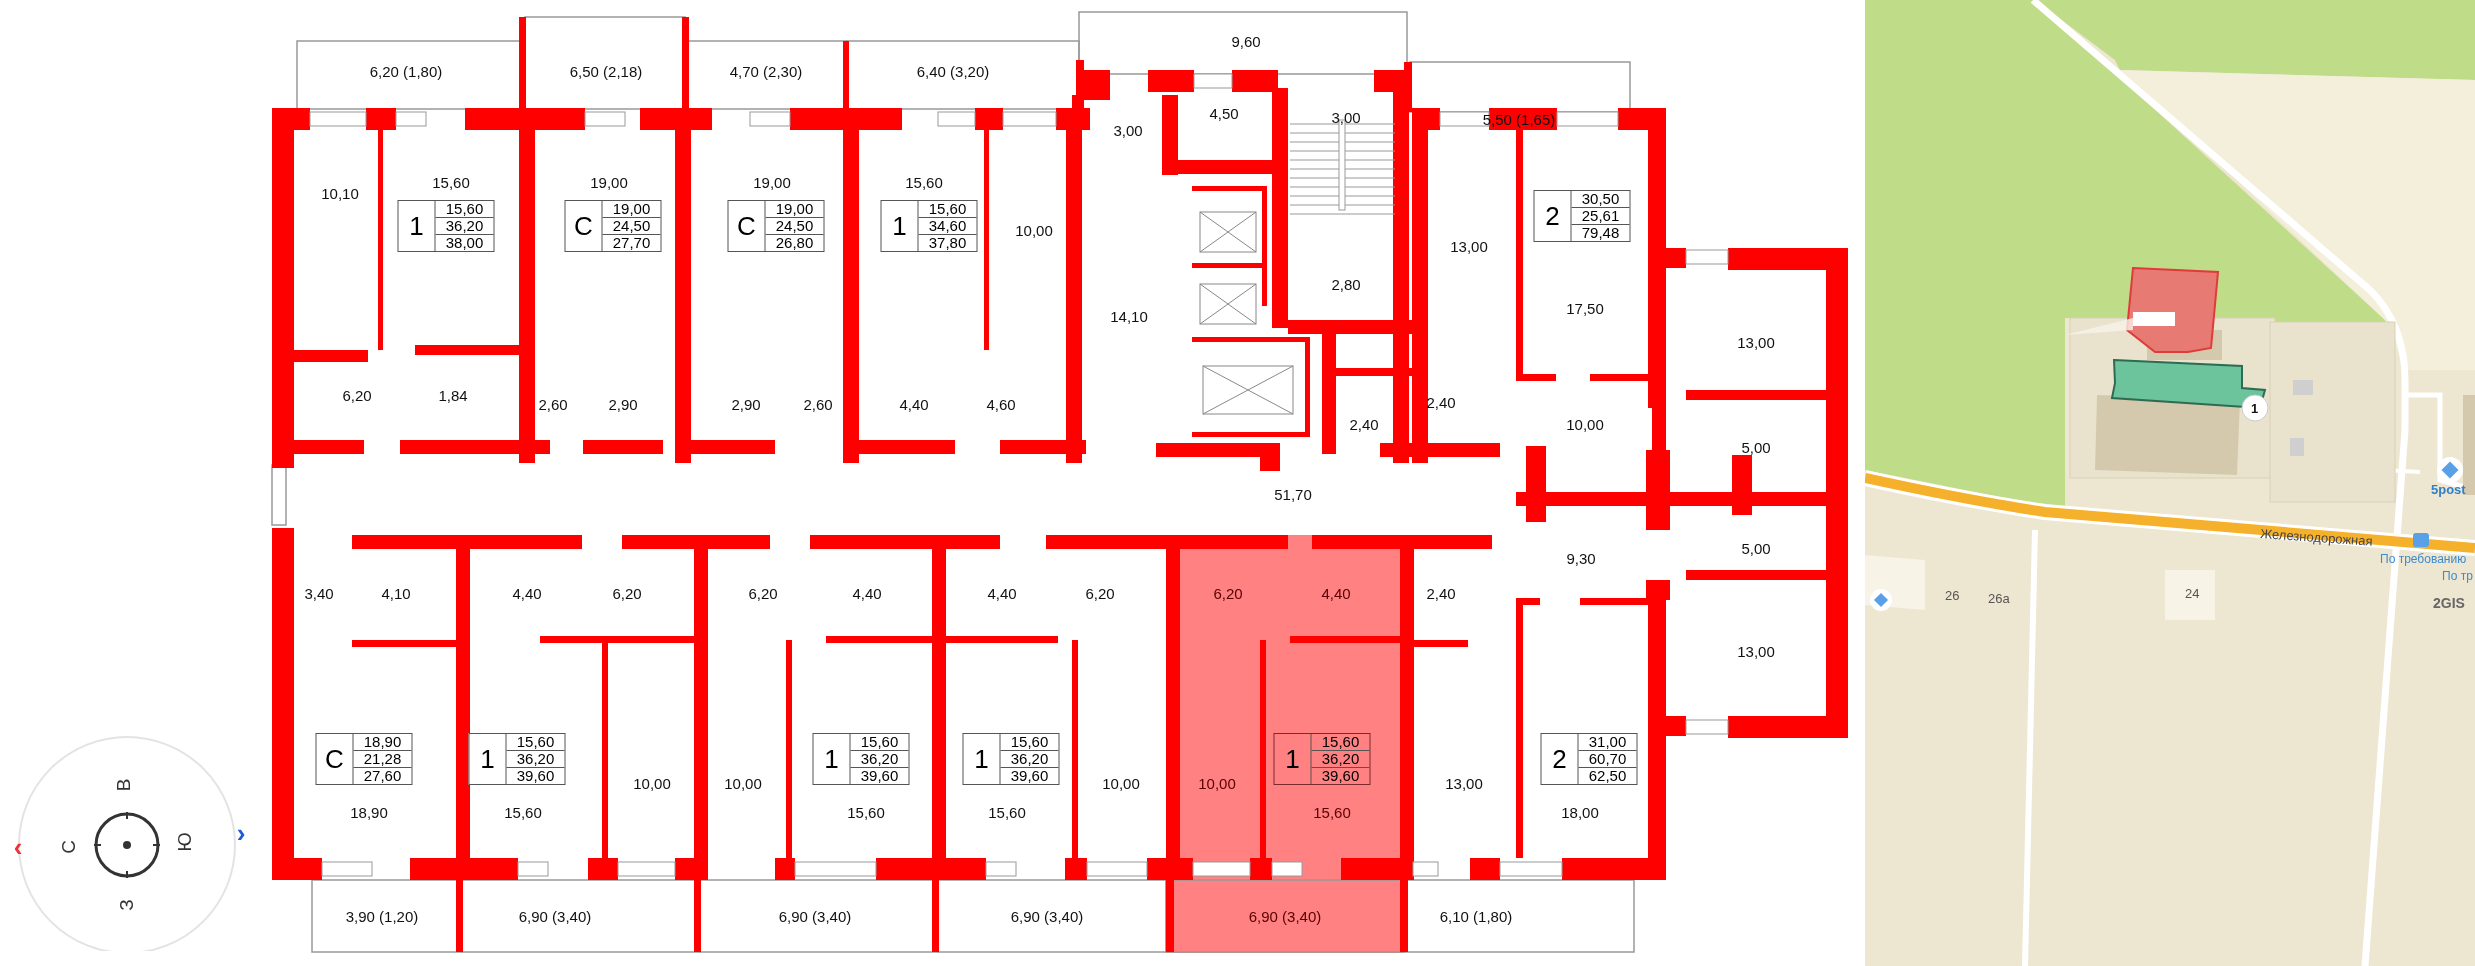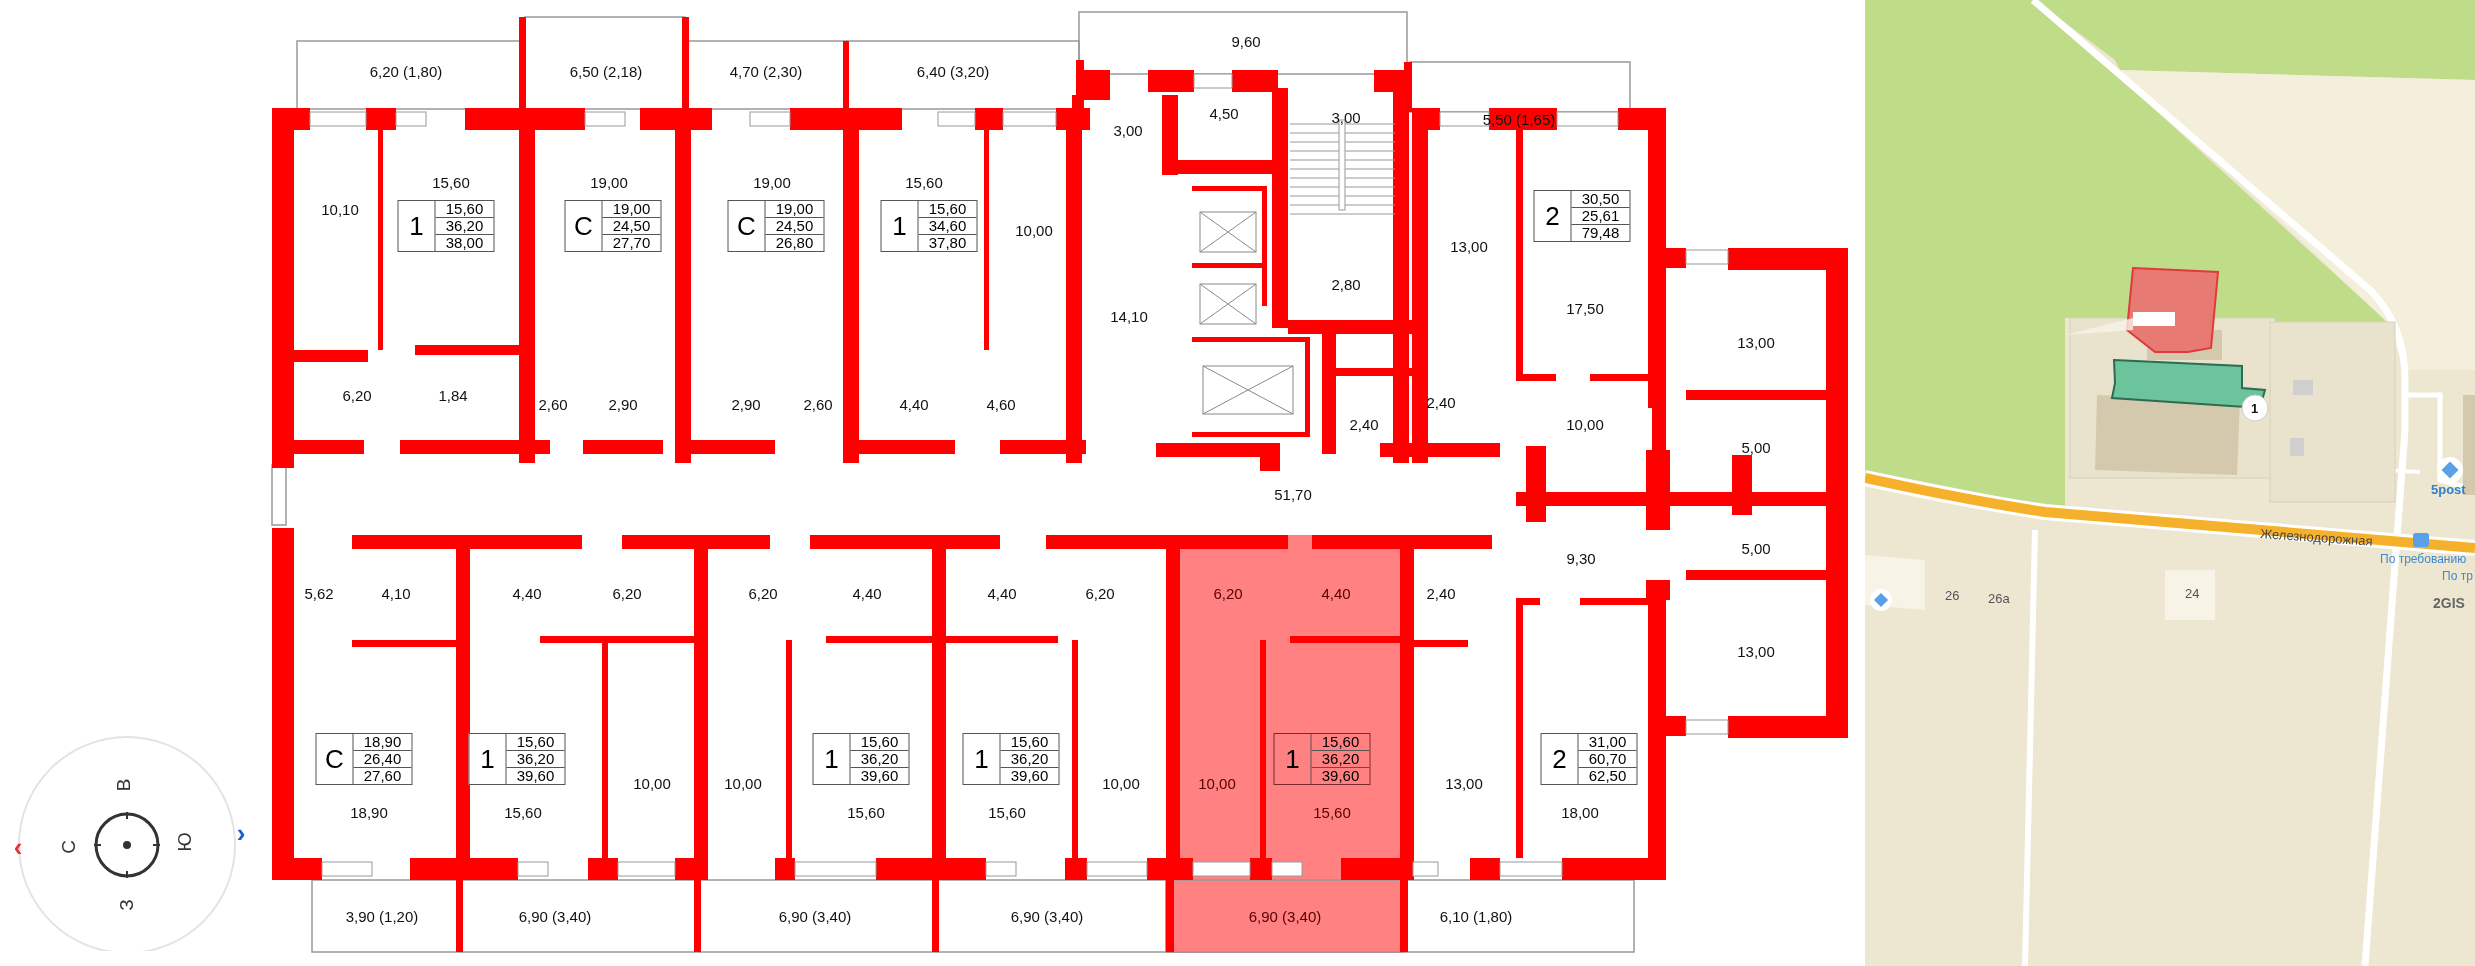--- a/index.html
+++ b/index.html
@@ -242,21 +242,21 @@
     <span class="lbl" style="left:382px;top:916px">3,90 (1,20)</span>
     <span class="lbl" style="left:555px;top:916px">6,90 (3,40)</span>
     <span class="lbl" style="left:815px;top:916px">6,90 (3,40)</span>
     <span class="lbl" style="left:1047px;top:916px">6,90 (3,40)</span>
     <span class="lbl hl" style="left:1285px;top:916px">6,90 (3,40)</span>
     <span class="lbl" style="left:1476px;top:916px">6,10 (1,80)</span>
   </div>
 
   
   <div>
-    <span class="lbl" style="left:340px;top:209px">10,10</span>
+    <span class="lbl" style="left:340px;top:193px">10,10</span>
     <span class="lbl" style="left:451px;top:182px">15,60</span>
     <span class="lbl" style="left:609px;top:182px">19,00</span>
     <span class="lbl" style="left:772px;top:182px">19,00</span>
     <span class="lbl" style="left:924px;top:182px">15,60</span>
     <span class="lbl" style="left:1034px;top:230px">10,00</span>
     <span class="lbl" style="left:1128px;top:130px">3,00</span>
     <span class="lbl" style="left:1224px;top:113px">4,50</span>
     <span class="lbl" style="left:1346px;top:117px">3,00</span>
     <span class="lbl" style="left:1129px;top:316px">14,10</span>
     <span class="lbl" style="left:1346px;top:284px">2,80</span>
@@ -270,21 +270,21 @@
     <span class="lbl" style="left:746px;top:404px">2,90</span>
     <span class="lbl" style="left:818px;top:404px">2,60</span>
     <span class="lbl" style="left:914px;top:404px">4,40</span>
     <span class="lbl" style="left:1001px;top:404px">4,60</span>
     <span class="lbl" style="left:1364px;top:424px">2,40</span>
     <span class="lbl" style="left:1441px;top:402px">2,40</span>
     <span class="lbl" style="left:1585px;top:424px">10,00</span>
     <span class="lbl" style="left:1756px;top:447px">5,00</span>
     <span class="lbl" style="left:1293px;top:494px">51,70</span>
     <span class="lbl" style="left:1756px;top:548px">5,00</span>
-    <span class="lbl" style="left:319px;top:593px">5,62</span>
+    <span class="lbl" style="left:319px;top:593px">3,40</span>
     <span class="lbl" style="left:396px;top:593px">4,10</span>
     <span class="lbl" style="left:527px;top:593px">4,40</span>
     <span class="lbl" style="left:627px;top:593px">6,20</span>
     <span class="lbl" style="left:763px;top:593px">6,20</span>
     <span class="lbl" style="left:867px;top:593px">4,40</span>
     <span class="lbl" style="left:1002px;top:593px">4,40</span>
     <span class="lbl" style="left:1100px;top:593px">6,20</span>
     <span class="lbl hl" style="left:1228px;top:593px">6,20</span>
     <span class="lbl hl" style="left:1336px;top:593px">4,40</span>
     <span class="lbl" style="left:1441px;top:593px">2,40</span>
@@ -342,21 +342,21 @@
       <div class="vals">
           <span>30,50</span>
           <span>25,61</span>
           <span>79,48</span>
         </div>
     </div>
     <div class="info" style="left:364px;top:759px">
       <div class="big">С</div>
       <div class="vals">
           <span>18,90</span>
-          <span>26,40</span>
+          <span>21,28</span>
           <span>27,60</span>
         </div>
     </div>
     <div class="info" style="left:517px;top:759px">
       <div class="big">1</div>
       <div class="vals">
           <span>15,60</span>
           <span>36,20</span>
           <span>39,60</span>
         </div>

